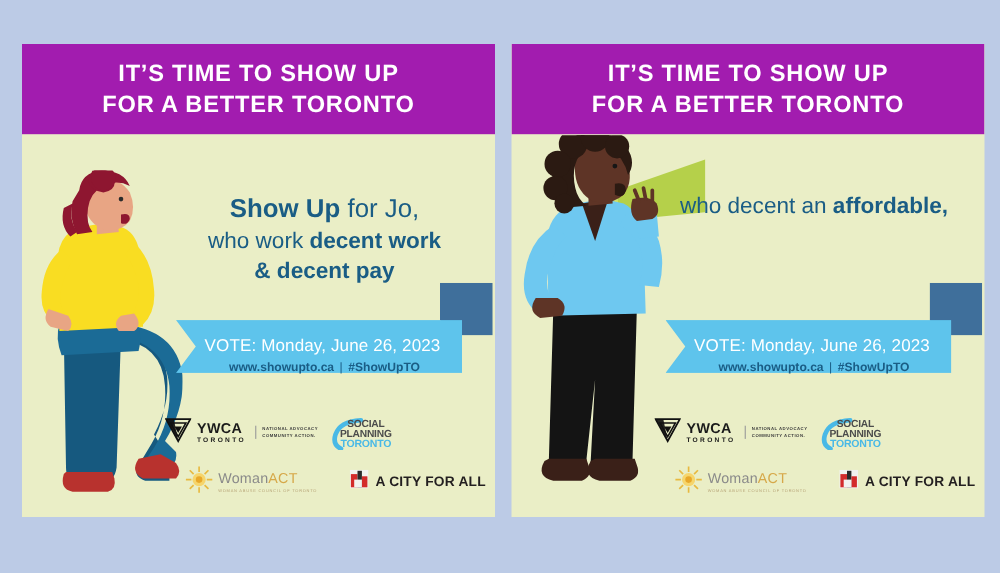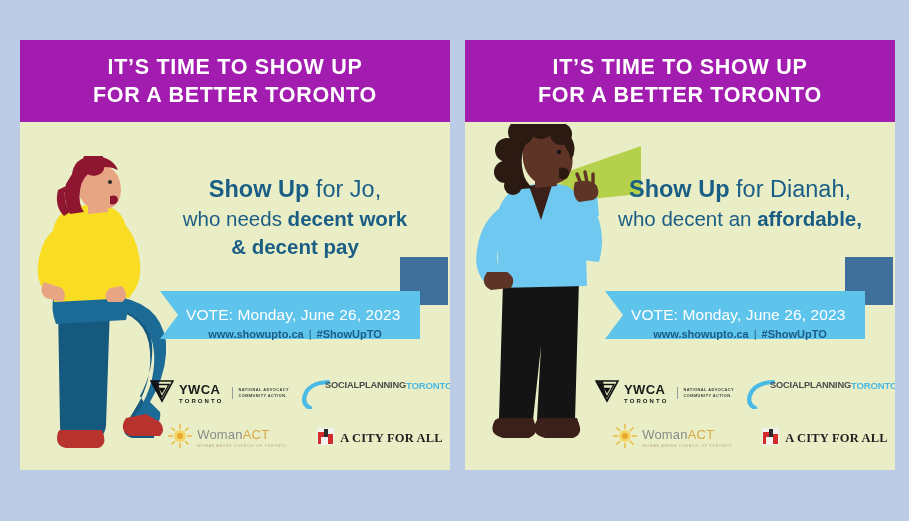--- a/index.html
+++ b/index.html
@@ -129,36 +129,36 @@
     border-left: 1px solid #9a9a9a;
     padding-left: 5px; margin-left: 4px;
     font-size: 3.9px; font-weight: bold; color: #3d3d3d;
     letter-spacing: 0.45px; line-height: 1.45;
     white-space: pre-line;
   }
 
   
   .spt { position: relative; width: 78px; height: 30px; }
   .spt-words {
-    position: absolute; left: 25px; top: 3px;
-    display: flex; flex-direction: row; line-height: 0.98; text-align: center;
+    position: absolute; left: 9px; top: 3px;
+    display: flex; flex-direction: column; line-height: 0.98; text-align: center;
   }
   .spt-l1, .spt-l2 { font-size: 9.3px; font-weight: bold; color: #4b4b4b; letter-spacing: -0.2px; }
   .spt-l3 { font-size: 9.6px; font-weight: bold; color: #49b9e6; letter-spacing: -0.2px; }
 
   
   .womanact { display: flex; align-items: center; gap: 4px; }
   .wa-words { display: flex; flex-direction: column; }
   .wa-name { font-size: 13px; color: #8a8a8a; letter-spacing: 0.2px; line-height: 1; }
   .wa-name .act { color: #d6a849; }
   .wa-sub { font-size: 3.6px; color: #b7a477; letter-spacing: 0.7px; margin-top: 2.5px; }
 
   
   .cityforall { display: flex; align-items: center; gap: 6px; }
-  .cfa-text { font-size: 12.5px; font-weight: bold; color: #231f20; letter-spacing: 0.2px; font-family: Liberation Serif, serif; }
+  .cfa-text { font-size: 12.5px; font-weight: bold; color: #231f20; letter-spacing: 0.2px; }
 
   
   .figure { position: absolute; bottom: 0; z-index: 4; }
   .fig-left  { left: -6px; bottom: 8px; }
   .fig-right { left: -2px; bottom: 2px; }
 </style>
 </head>
 <body>
 
 <div class="stage">
@@ -205,21 +205,21 @@
 
         <circle cx="96" cy="26" r="2.1" fill="#2b2b2b"></circle>
       </svg>
     </div>
 
     <div class="message">
       <div class="l1">
         <b>Show Up</b><span> for Jo,</span>
       </div>
       <div class="l2">
-        <span>who needs </span><b>decent work</b>
+        <span>who work </span><b>decent work</b>
       </div>
       <div class="l3">&amp; decent pay</div>
     </div>
 
     <div class="ribbon-wrap">
       <div class="ribbon-fold"></div>
       <div class="ribbon-body">
         <span class="ribbon-text">VOTE: Monday, June 26, 2023</span>
       </div>
     </div>
@@ -342,23 +342,20 @@
         <circle cx="42" cy="48" r="11" fill="#2b1a12"></circle>
         <circle cx="50" cy="62" r="9" fill="#2b1a12"></circle>
 
         <path d="M96 44 Q106 42 106 50 Q104 58 96 54 Z" fill="#2b1a12"></path>
 
         <circle cx="96" cy="28" r="2.2" fill="#161616"></circle>
       </svg>
     </div>
 
     <div class="message">
-      <div class="l1">
-        <b>Show Up</b><span> for Dianah,</span>
-      </div>
       <div class="l2">
         <span>who decent an </span><b>affordable,</b>
       </div>
     </div>
 
     <div class="ribbon-wrap">
       <div class="ribbon-fold"></div>
       <div class="ribbon-body">
         <span class="ribbon-text">VOTE: Monday, June 26, 2023</span>
       </div>

